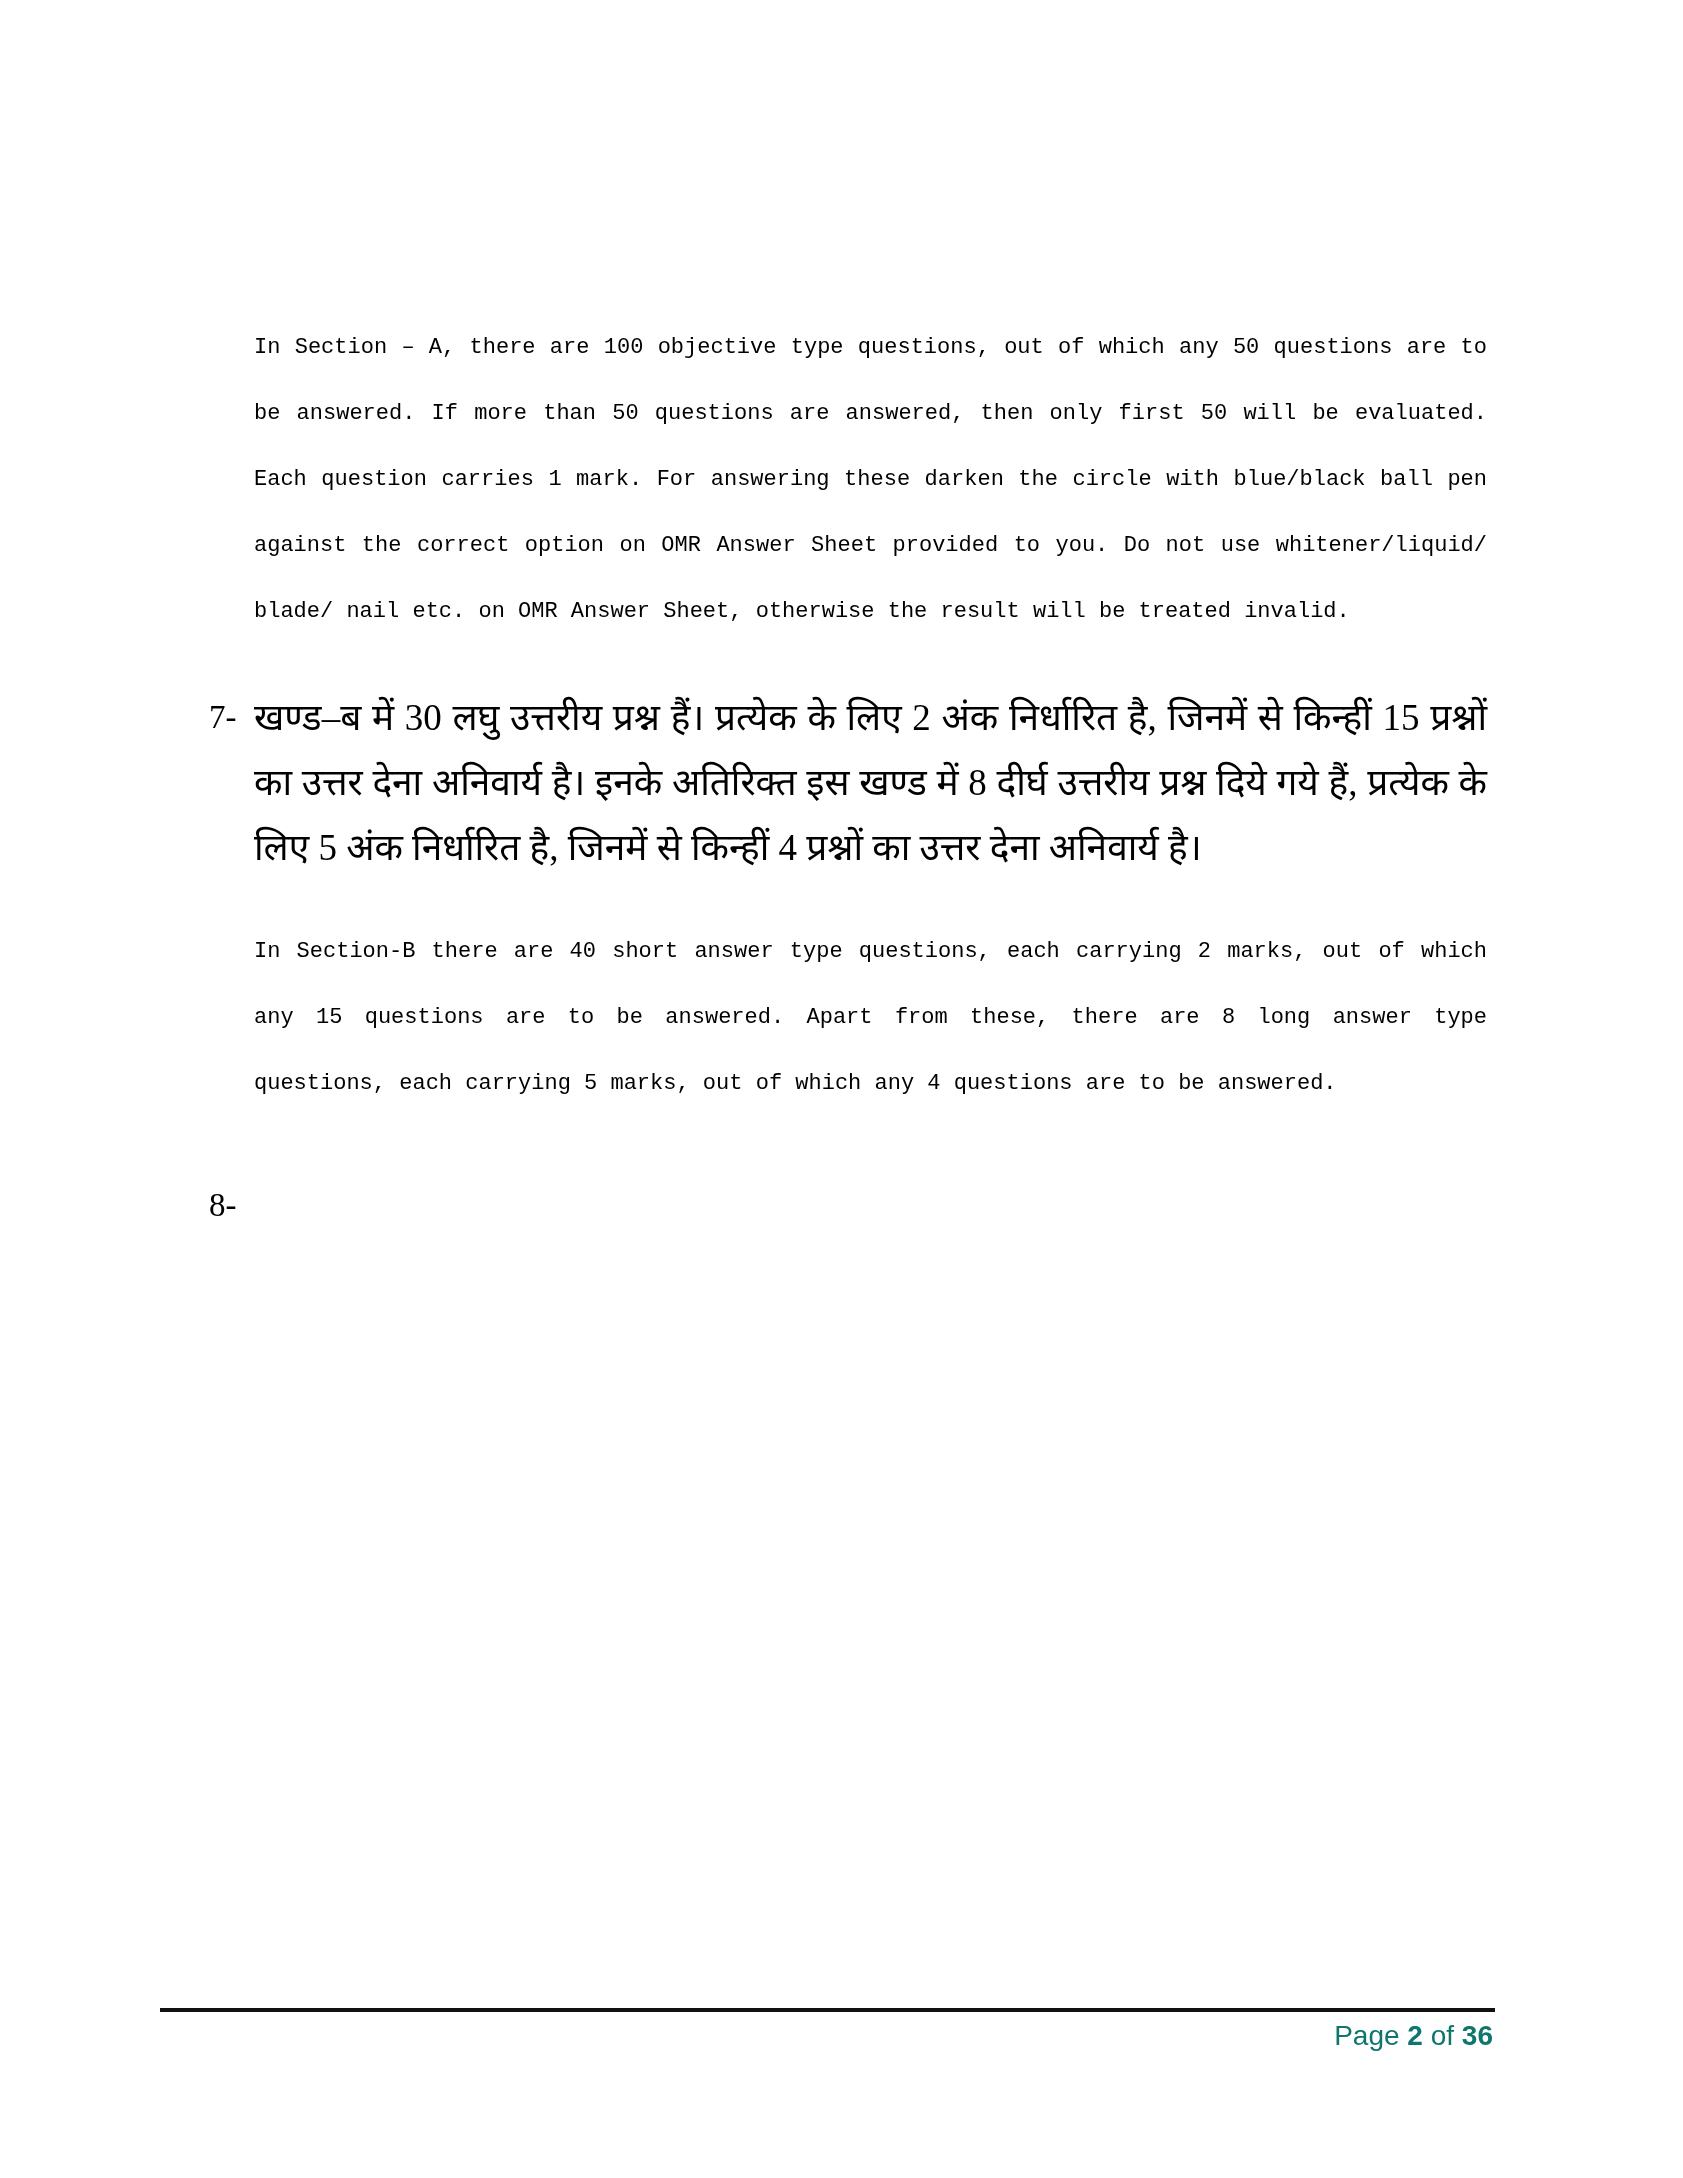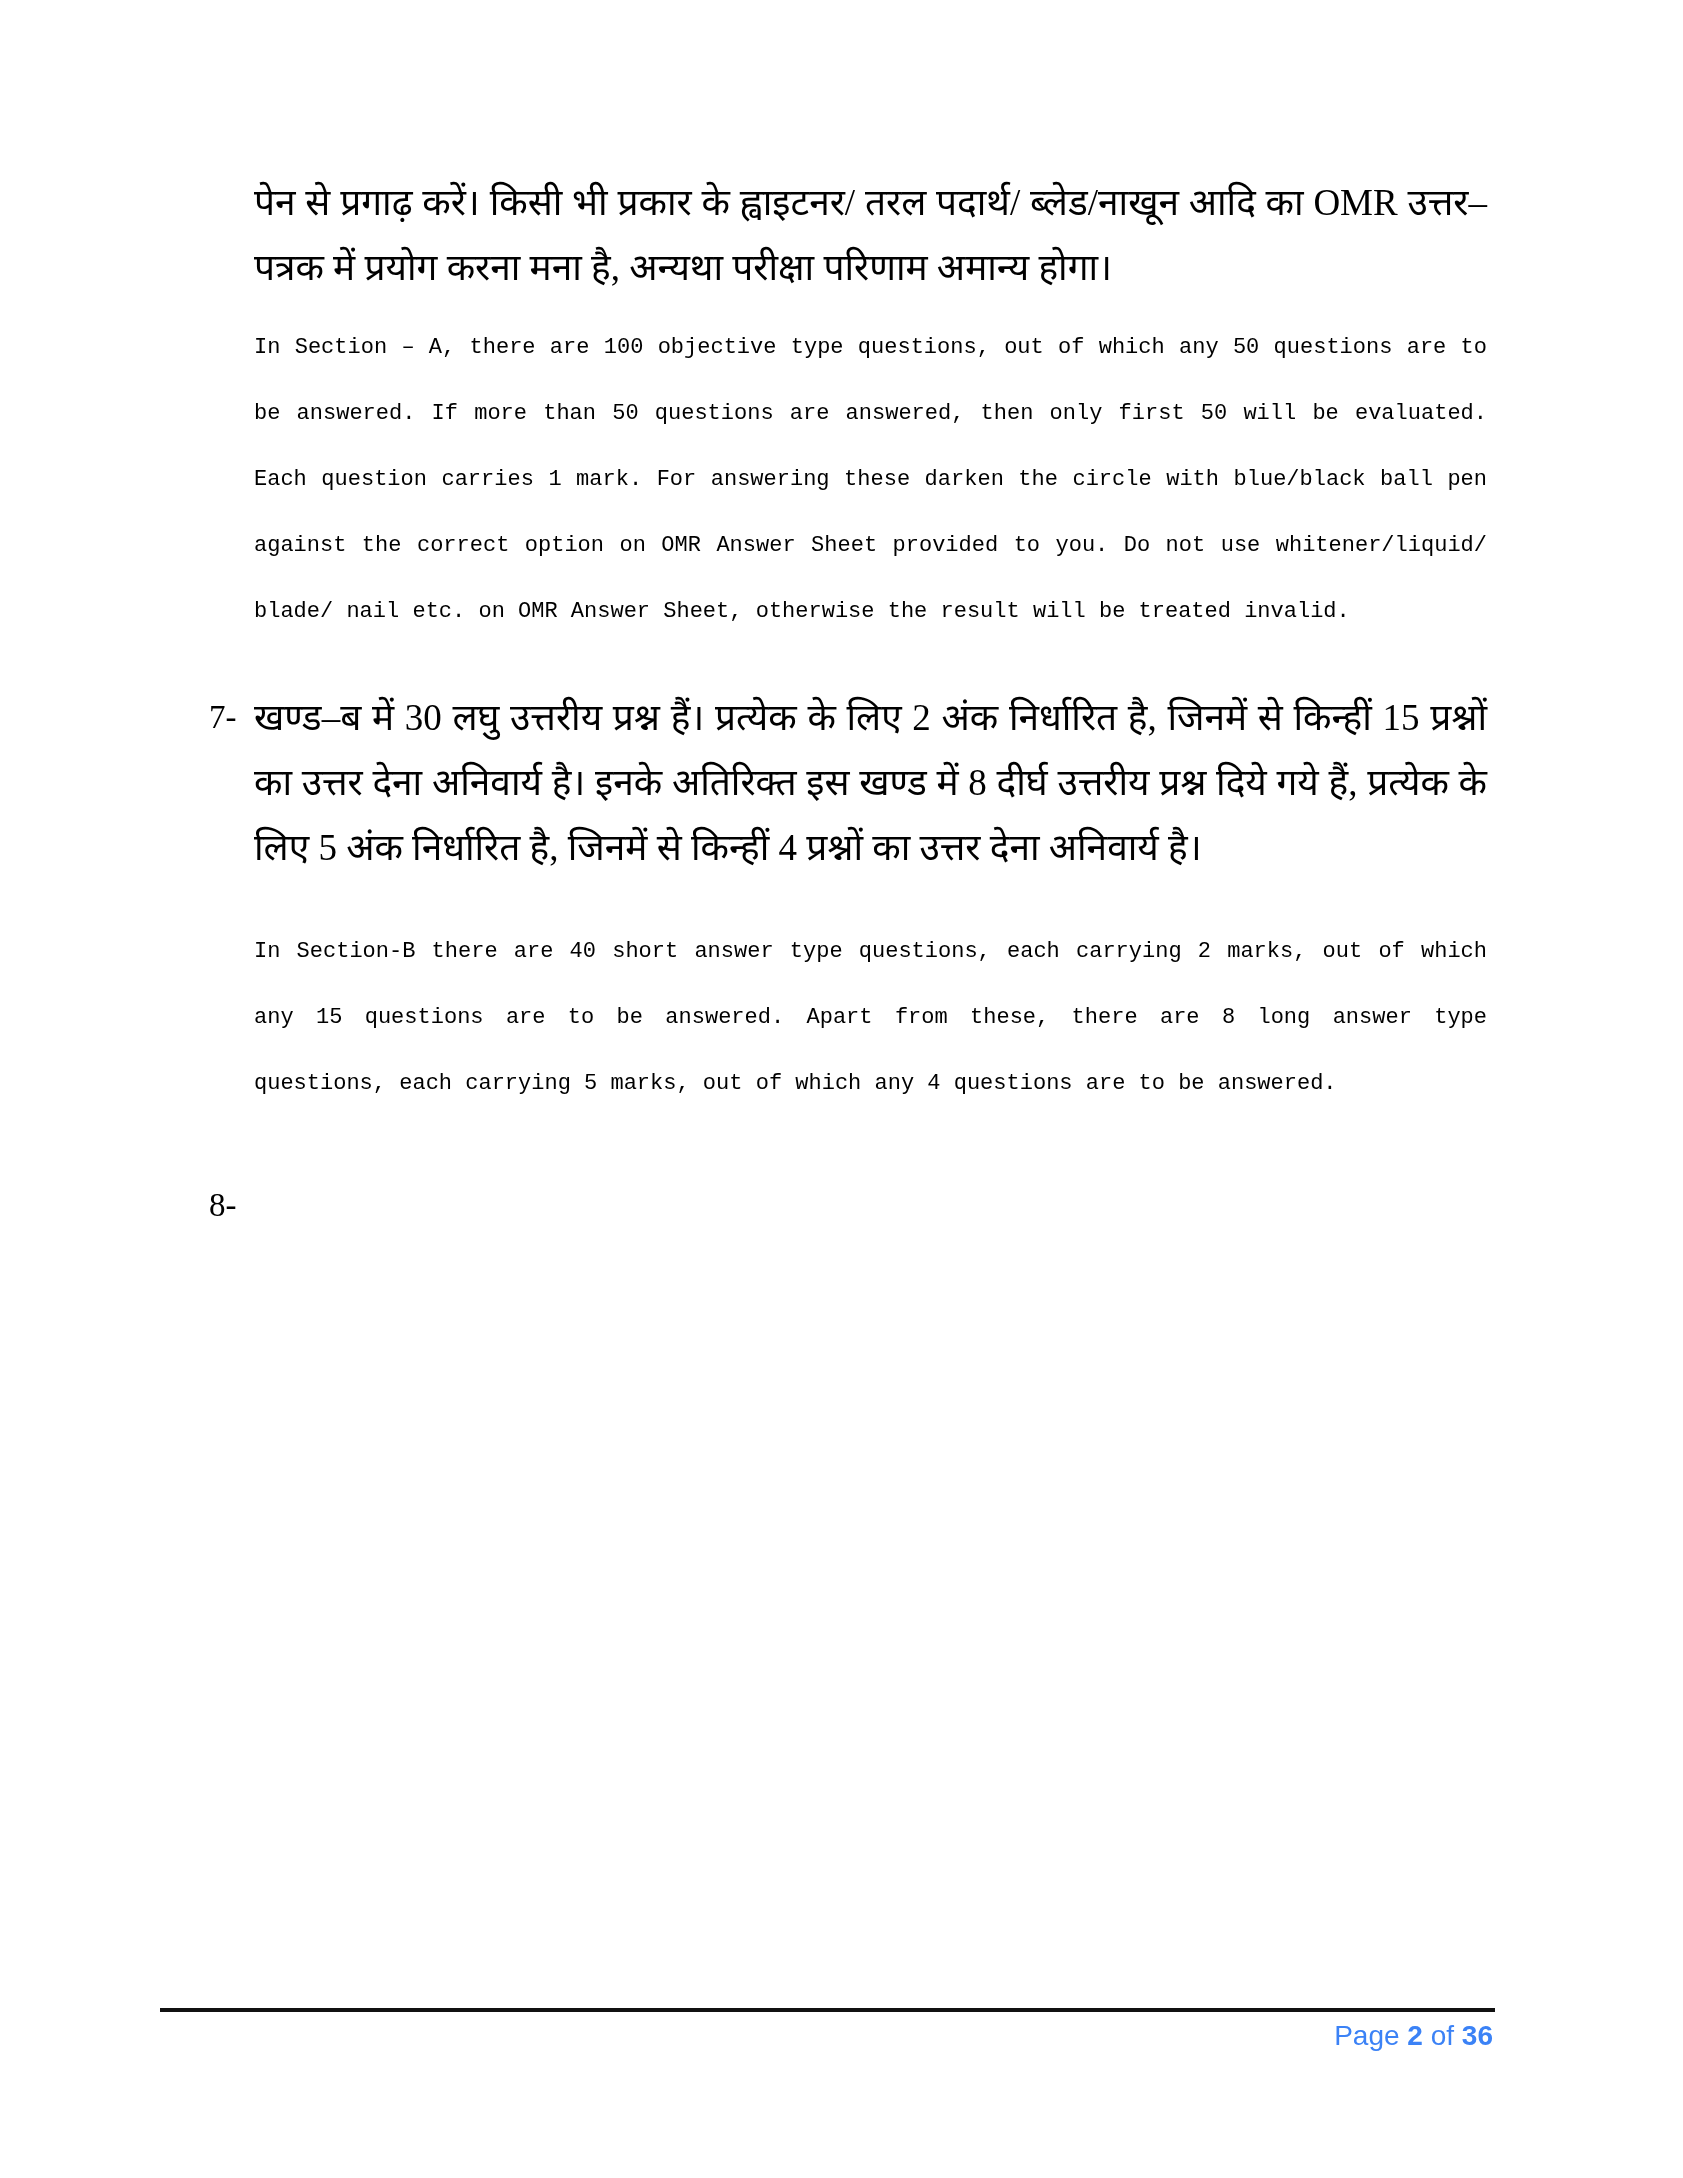--- a/index.html
+++ b/index.html
@@ -62,30 +62,29 @@
     height: 4px;
     background: #111111;
   }
   .footer-text {
     position: absolute;
     right: 190px;
     top: 2018px;
     font-family: "Liberation Sans", "DejaVu Sans", sans-serif;
     font-size: 28px;
     line-height: 36px;
-    color: #3b82f6;
+    color: #0f766e;
   }
   .footer-text .bold { font-weight: bold; }
 </style>
 </head>
 <body>
 
 <div class="page">
 
-  <p class="para hi intro-hindi">पेन से प्रगाढ़ करें। किसी भी प्रकार के ह्वाइटनर/ तरल पदार्थ/ ब्लेड/नाखून आदि का OMR उत्तर–पत्रक में प्रयोग करना मना है, अन्यथा परीक्षा परिणाम अमान्य होगा।</p>
 
   <p class="para en section-a-en">In Section – A, there are 100 objective type questions, out of which any 50 questions are to be answered. If more than 50 questions are answered, then only first 50 will be evaluated. Each question carries 1 mark. For answering these darken the circle with blue/black ball pen against the correct option on OMR Answer Sheet provided to you. Do not use whitener/liquid/ blade/ nail etc. on OMR Answer Sheet, otherwise the result will be treated invalid.</p>
 
   <div class="para hi item-7">
     <span class="item-number">7-</span>
     <span>खण्ड–ब में 30 लघु उत्तरीय प्रश्न हैं। प्रत्येक के लिए 2 अंक निर्धारित है, जिनमें से किन्हीं 15 प्रश्नों का उत्तर देना अनिवार्य है। इनके अतिरिक्त इस खण्ड में 8 दीर्घ उत्तरीय प्रश्न दिये गये हैं, प्रत्येक के लिए 5 अंक निर्धारित है, जिनमें से किन्हीं 4 प्रश्नों का उत्तर देना अनिवार्य है।</span>
   </div>
 
   <p class="para en section-b-en">In Section-B there are 40 short answer type questions, each carrying 2 marks, out of which any 15 questions are to be answered. Apart from these, there are 8 long answer type questions, each carrying 5 marks, out of which any 4 questions are to be answered.</p>
 

